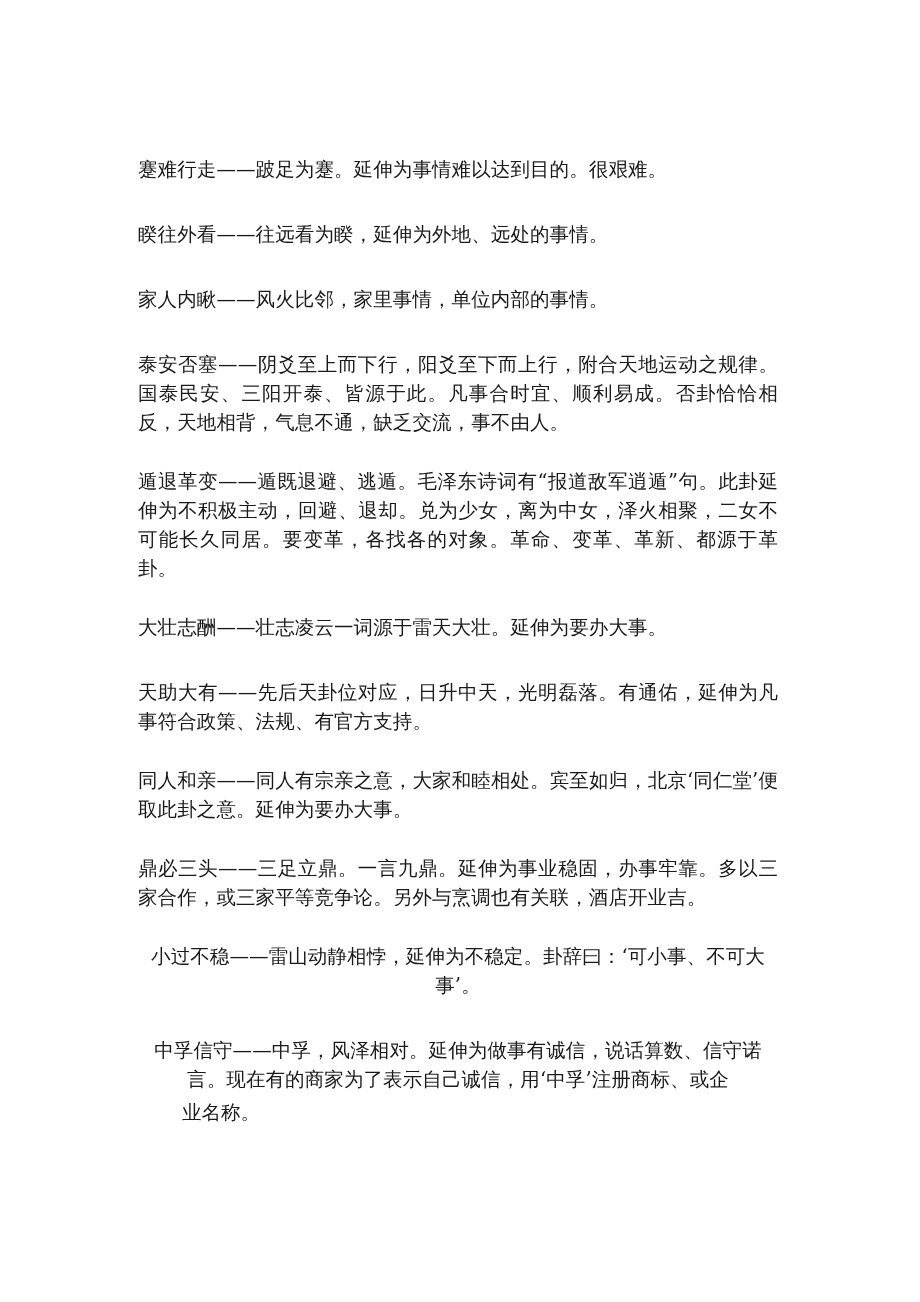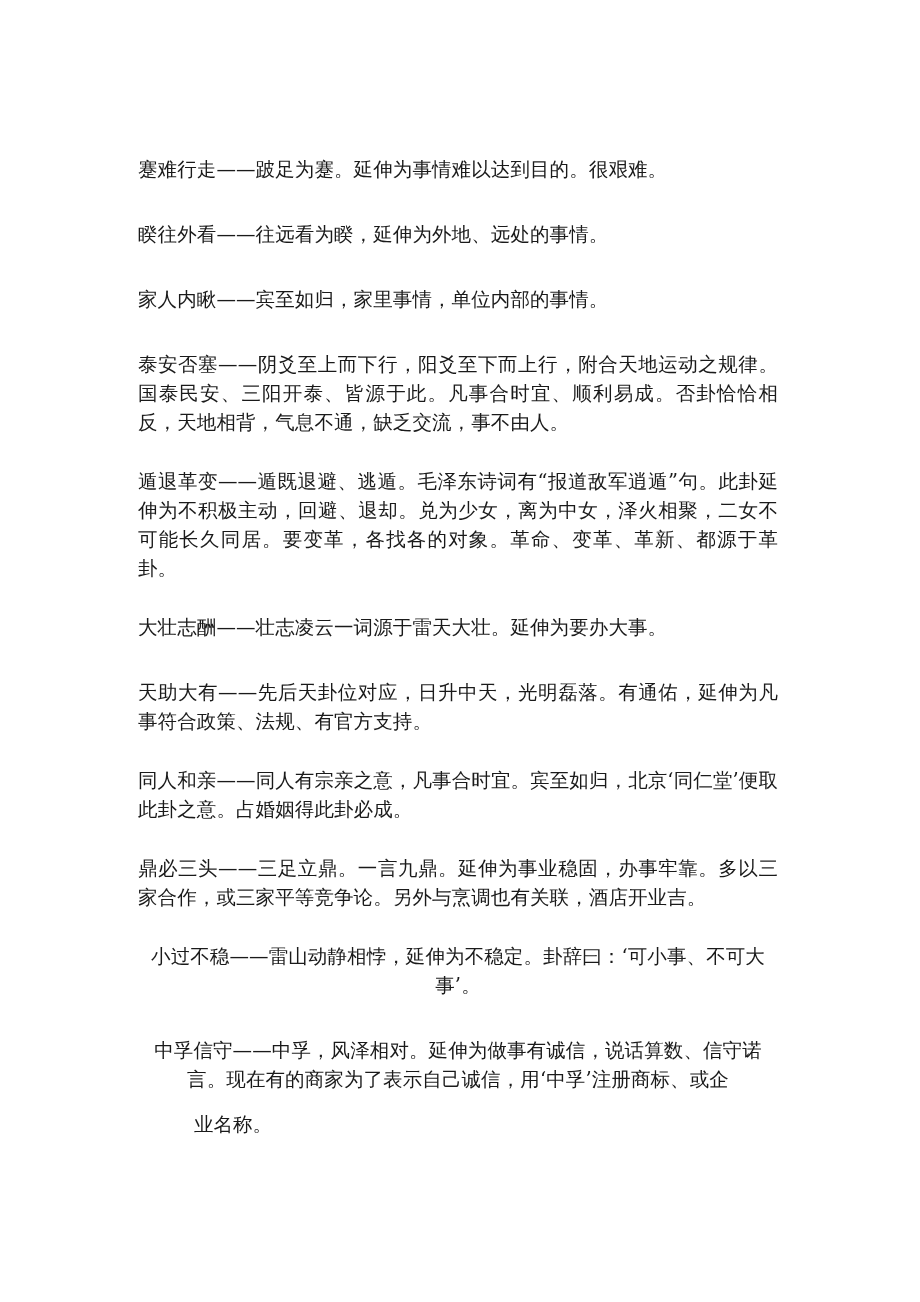--- a/index.html
+++ b/index.html
@@ -45,49 +45,49 @@
   .gap-md { margin-bottom: 30px; }
   .gap-lg { margin-bottom: 36px; }
 
   .para.no-justify {
     text-align: center;
   }
 
   .indent-line {
     font-size: 19.5px;
     line-height: 29px;
-    margin: 16px;
+    margin: 4px;
     padding-left: 40px;
     color: #1a1a1a;
   }
 
   .para-block { margin: 0; }
 </style>
 </head>
 <body>
 
 <div id="doc-page">
 
   <div id="doc-body">
 
     <p class="para gap-lg">蹇难行走——跛足为蹇。延伸为事情难以达到目的。很艰难。</p>
 
     <p class="para gap-lg">睽往外看——往远看为睽，延伸为外地、远处的事情。</p>
 
-    <p class="para gap-lg">家人内瞅——宾至如归，家里事情，单位内部的事情。</p>
+    <p class="para gap-lg">家人内瞅——风火比邻，家里事情，单位内部的事情。</p>
 
     <p class="para gap-md">泰安否塞——阴爻至上而下行，阳爻至下而上行，附合天地运动之规律。国泰民安、三阳开泰、皆源于此。凡事合时宜、顺利易成。否卦恰恰相反，天地相背，气息不通，缺乏交流，事不由人。</p>
 
     <p class="para gap-md">遁退革变——遁既退避、逃遁。毛泽东诗词有“报道敌军逍遁”句。此卦延伸为不积极主动，回避、退却。兑为少女，离为中女，泽火相聚，二女不可能长久同居。要变革，各找各的对象。革命、变革、革新、都源于革卦。</p>
 
     <p class="para gap-lg">大壮志酬——壮志凌云一词源于雷天大壮。延伸为要办大事。</p>
 
     <p class="para gap-md">天助大有——先后天卦位对应，日升中天，光明磊落。有通佑，延伸为凡事符合政策、法规、有官方支持。</p>
 
-    <p class="para gap-md">同人和亲——同人有宗亲之意，凡事合时宜。宾至如归，北京‘同仁堂’便取此卦之意。占婚姻得此卦必成。</p>
+    <p class="para gap-md">同人和亲——同人有宗亲之意，大家和睦相处。宾至如归，北京‘同仁堂’便取此卦之意。延伸为要办大事。</p>
 
     <p class="para gap-md">鼎必三头——三足立鼎。一言九鼎。延伸为事业稳固，办事牢靠。多以三家合作，或三家平等竞争论。另外与烹调也有关联，酒店开业吉。</p>
 
     <p class="para gap-lg no-justify">小过不稳——雷山动静相悖，延伸为不稳定。卦辞曰：‘可小事、不可大事’。</p>
 
     <div class="para-block">
       <p class="para no-justify" style="margin-bottom:0;">中孚信守——中孚，风泽相对。延伸为做事有诚信，说话算数、信守诺言。现在有的商家为了表示自己诚信，用‘中孚’注册商标、或企</p>
       <p class="indent-line">业名称。</p>
     </div>
 

